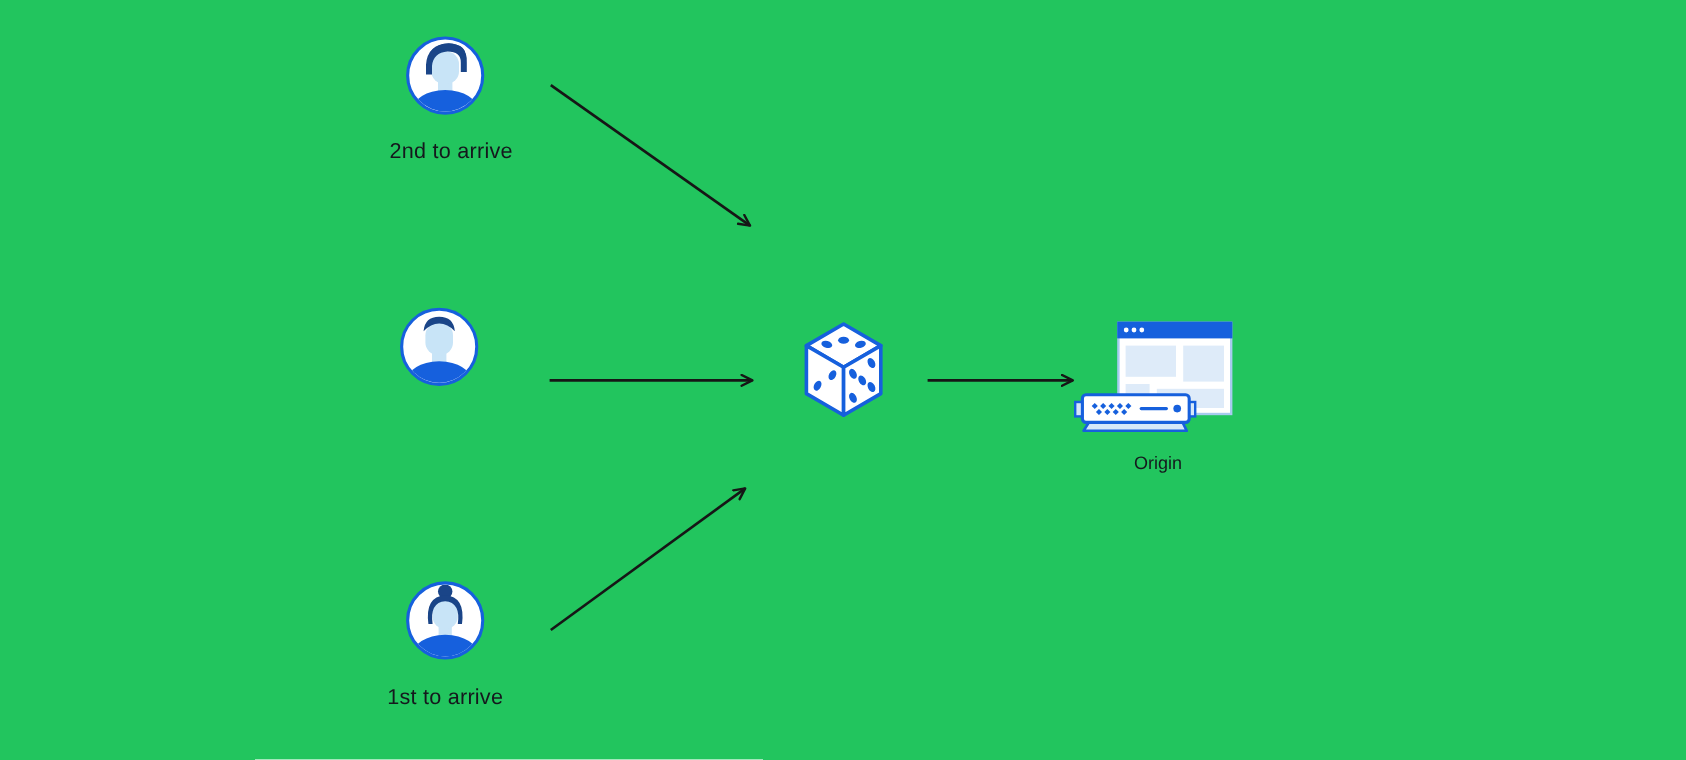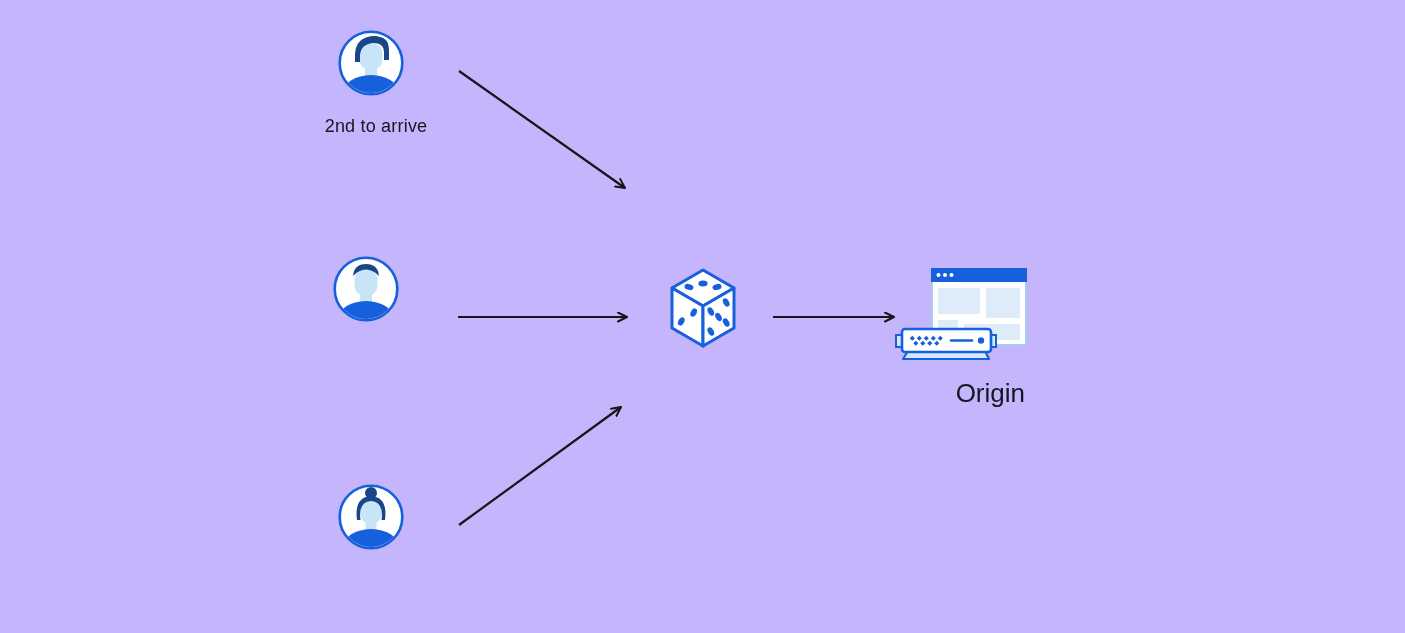--- a/index.html
+++ b/index.html
@@ -1,37 +1,37 @@
 <!DOCTYPE html>
 <html><head>
 <meta charset="utf-8">
 <style>
   html, body { margin: 0; padding: 0; background: #ffffff; }
   .canvas {
     position: relative;
     width: 1405px;
     height: 633px;
-    background: #c4b5fd;
+    background: #22c55e;
     overflow: hidden;
     font-family: "Liberation Sans", sans-serif;
   }
   .abs { position: absolute; }
   .node-label {
     position: absolute;
     width: 170px;
     text-align: center;
     font-size: 18px;
     color: #15181d;
     letter-spacing: 0.2px;
   }
   .origin-label {
     position: absolute;
     width: 120px;
-    text-align: right;
-    font-size: 26px;
+    text-align: center;
+    font-size: 15px;
     color: #15181d;
   }
   svg { display: block; }
 </style>
 </head>
 <body>
 
 <div class="canvas">
 
   <svg class="abs" style="left:0;top:0" width="1405" height="633" viewBox="0 0 1405 633">
@@ -86,20 +86,21 @@
       </defs>
     <circle cx="33" cy="33" r="31.3" fill="#ffffff" stroke="#1660DD" stroke-width="2.6"></circle>
     <g clip-path="url(#clipC)">
       <circle cx="33" cy="9" r="6" fill="#1A4588"></circle>
       <rect x="27.5" y="34" width="11" height="14" fill="#C8E4F7"></rect>
       <path d="M3,66 Q7,46 33,45 Q59,46 63,66 Z" fill="#1660DD"></path>
       <rect x="22.5" y="14" width="21" height="26" rx="10" fill="#C8E4F7"></rect>
       <path d="M19,36 Q16,13 33,12 Q50,13 47,36 L43.5,36 Q46,18 33,17 Q20,18 22.5,36 Z" fill="#1A4588"></path>
     </g>
   </svg>
+  <div class="node-label" style="left:286px;top:571px">1st to arrive</div>
 
   <svg class="abs" style="left:668px;top:267px" width="70" height="82" viewBox="0 0 70 82">
     <g fill="#ffffff" stroke="#1660DD" stroke-width="3" stroke-linejoin="round">
       <path d="M35,3 L66,21 L35,39 L4,21 Z"></path>
       <path d="M4,21 L35,39 L35,79 L4,61 Z"></path>
       <path d="M66,21 L35,39 L35,79 L66,61 Z"></path>
     </g>
     <g fill="#1660DD">
       <ellipse cx="21" cy="20" rx="4.6" ry="2.9" transform="rotate(14 21 20)"></ellipse>
       <ellipse cx="35" cy="16.5" rx="4.6" ry="2.9"></ellipse>

